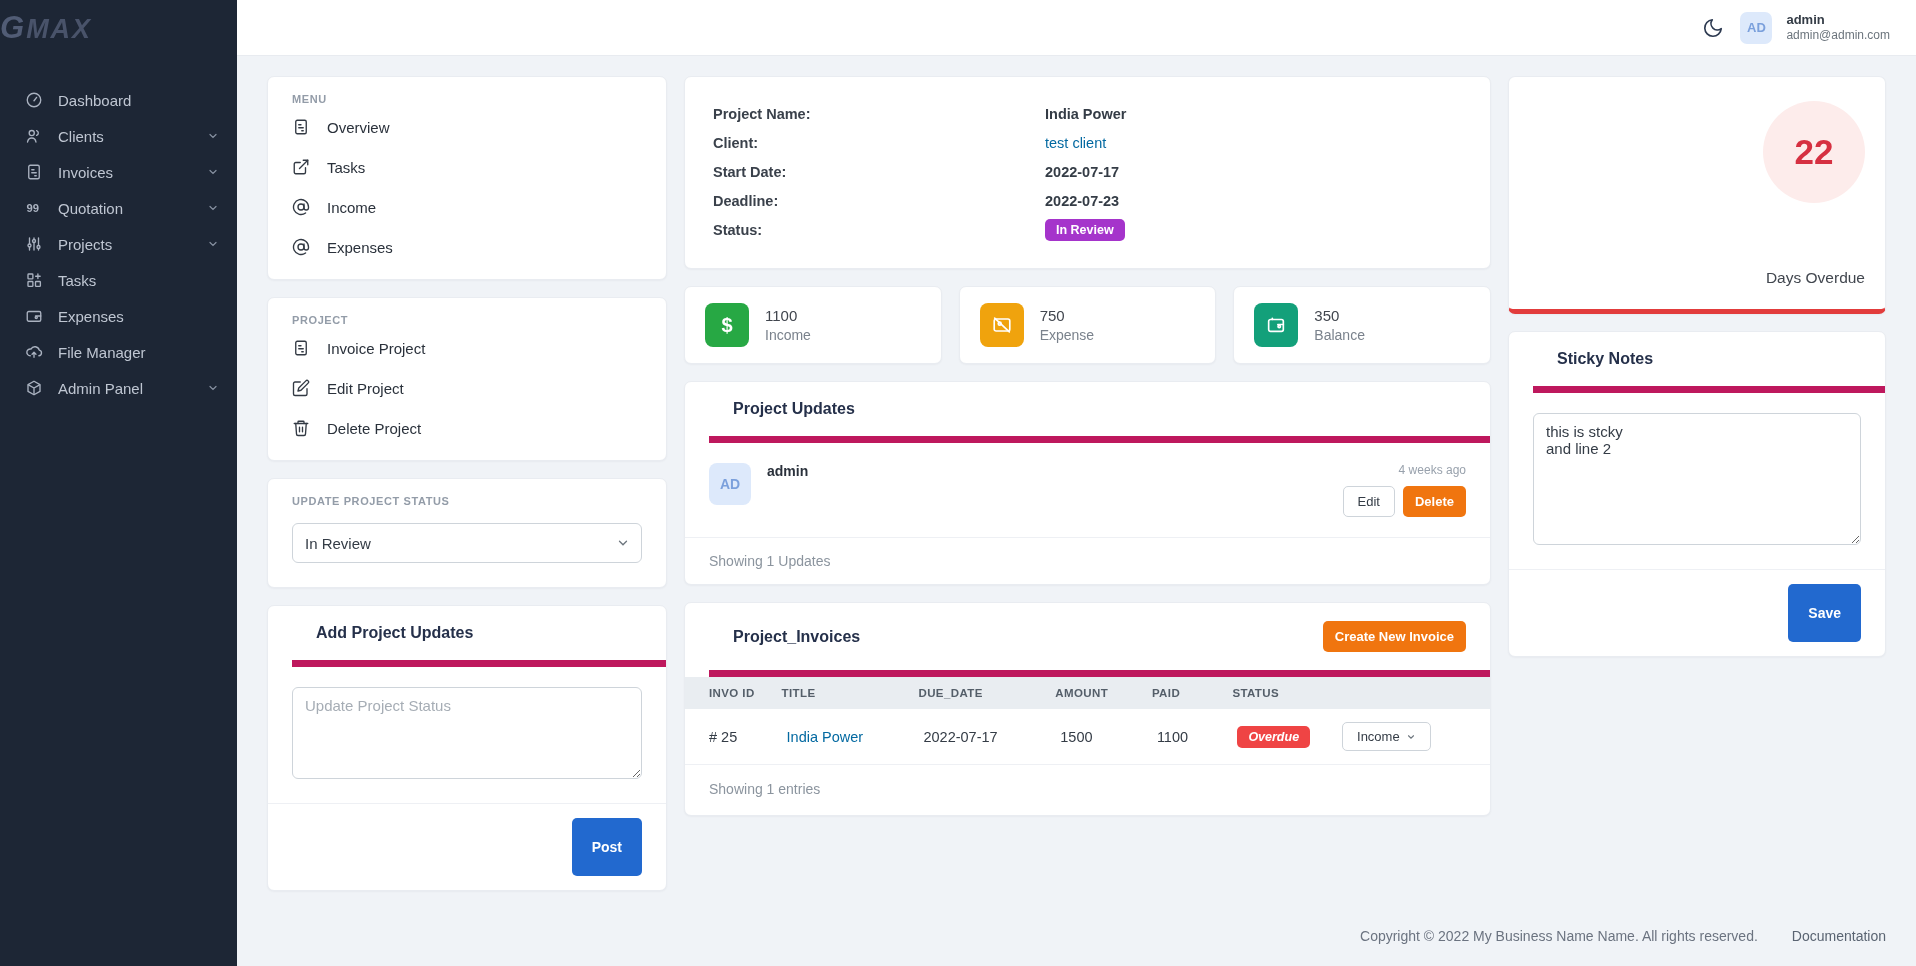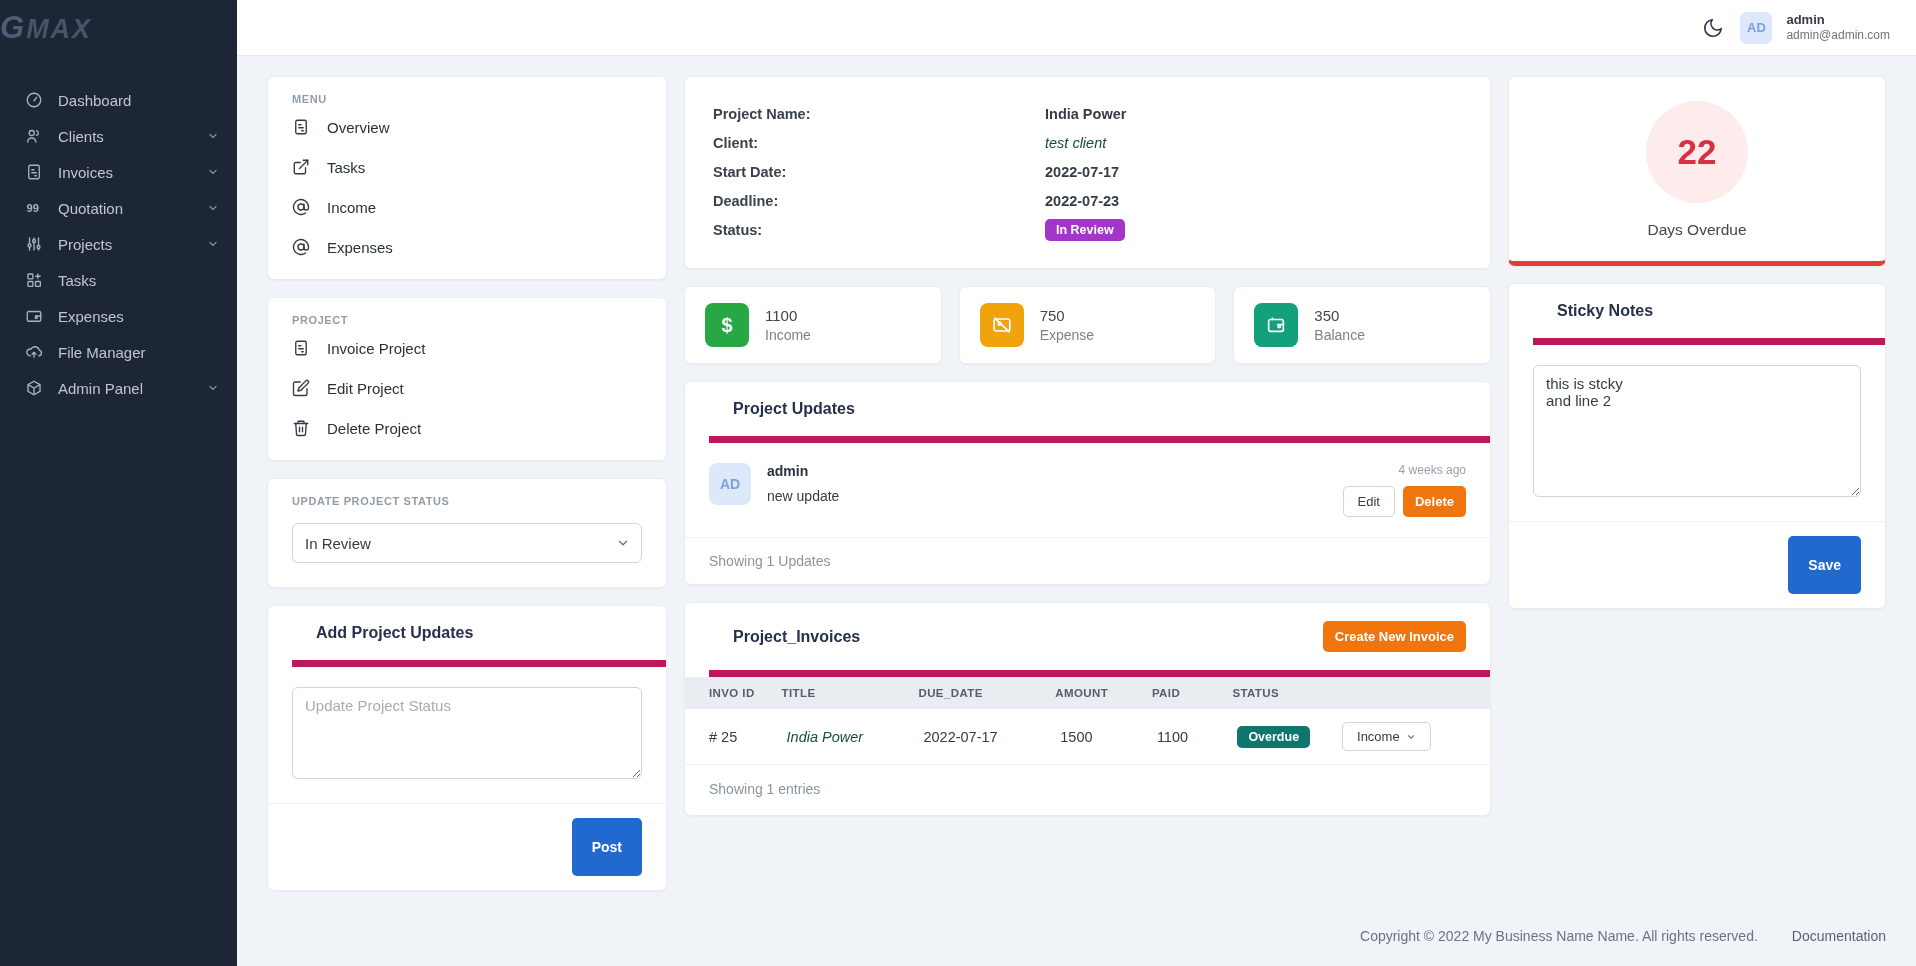--- a/index.html
+++ b/index.html
@@ -57,24 +57,24 @@
   .btn { border:none; border-radius:5px; cursor:pointer; font-family:"Liberation Sans",sans-serif; }
   .btn-primary { background:#2269cf; color:#fff; font-weight:700; font-size:14px; padding:21px 20px; }
   .btn-orange { background:#f0750f; color:#fff; font-weight:700; font-size:13px; padding:8px 12px; }
   .btn-outline { background:#fff; color:#343c46; border:1px solid #ced4da; font-size:13px; padding:6px 14px; }
   .right-align { display:flex; justify-content:flex-end; }
   
   .details-card { padding:22px 28px 24px 28px; }
   .detail-row { display:grid; grid-template-columns:332px 1fr; align-items:center; min-height:29px; }
   .detail-label { font-size:14.5px; font-weight:700; color:#3a414b; }
   .detail-value { font-size:14.5px; font-weight:700; color:#343c46; }
-  .link { color:#14532d; font-weight:400; cursor:pointer; text-decoration:none;font-style:italic; }
+  .link { color:#0369a1; font-weight:400; cursor:pointer; text-decoration:none; }
   .badge { display:inline-block; padding:4px 11px; border-radius:5px; color:#fff; font-size:12.5px; font-weight:700; }
   .badge-purple { background:#a534cb; }
-  .badge-red { background:#0f766e; }
+  .badge-red { background:#ef4444;font-style:italic; }
   
   .stats-row { display:flex; gap:17px; }
   .stat-card { flex:1; display:flex; align-items:center; gap:16px; padding:16px 20px; }
   .stat-icon { width:44px; height:44px; border-radius:8px; display:flex; align-items:center; justify-content:center; color:#fff; flex:none; }
   .si-green { background:#27a844; }
   .si-amber { background:#f0a30d; }
   .si-teal { background:#13a07a; }
   .stat-value { font-size:15px; color:#41464e; }
   .stat-label { font-size:14px; color:#7a828c; margin-top:3px; }
   .dollar { font-size:20px; font-weight:700; }
@@ -90,21 +90,21 @@
   .muted-note { font-size:14px; color:#8b949e; }
   
   .inv-table { width:100%; border-collapse:collapse; table-layout:fixed; }
   .inv-table thead th { background:#e9edf1; color:#545e69; font-size:11.5px; font-weight:700; text-align:left; letter-spacing:.4px; padding:10px 0 10px 0; }
   .inv-table th:first-child, .inv-table td:first-child { padding-left:24px; }
   .inv-table tbody td { padding:13px 5px; font-size:14.5px; color:#343c46; border-bottom:1px solid #eef0f4; }
   .inv-footer { padding:15px 24px 17px 24px; }
   .actions-btn { display:inline-flex; align-items:center; gap:6px; }
   .actions-btn .achev { width:10px; height:10px; color:#6c757d; }
   
-  .overdue-card { border-bottom:5px solid #e23c3c; border-bottom-left-radius:7px; border-bottom-right-radius:7px; padding:24px 20px 22px 20px; display:flex; flex-direction:column; align-items:center; }
+  .overdue-card { border-bottom:5px solid #e23c3c; border-bottom-left-radius:7px; border-bottom-right-radius:7px; padding:24px 20px 22px 20px; display:flex; flex-direction:column; align-items:flex-end;gap:48px; }
   .overdue-circle { width:102px; height:102px; border-radius:50%; background:#fdeceb; display:flex; align-items:center; justify-content:center; }
   .overdue-value { font-size:35px; font-weight:700; color:#d63041; }
   .overdue-label { margin-top:18px; font-size:15.5px; color:#41464e; }
   
   .page-footer { margin-top:auto; padding:18px 30px 22px 30px; display:flex; justify-content:flex-end; gap:34px; align-items:center; }
   .copyright { font-size:14px; color:#6b7380; }
   .doc-link { font-size:14px; color:#5a6472; cursor:pointer; text-decoration:none; }
 </style>
 </head>
 <body>
@@ -420,21 +420,20 @@
           </span>
         </div>
       </div>
 
       <div class="card">
         <div class="card-header">Project Updates</div>
         <div class="update-row">
           <span class="update-avatar">AD</span>
           <div class="update-main">
             <div class="update-author">admin</div>
-            <div class="update-text">new update</div>
           </div>
           <div class="update-side">
             <span class="update-time">4 weeks ago</span>
             <span class="update-actions">
               <button class="btn btn-outline">Edit</button>
               <button class="btn btn-orange">Delete</button>
             </span>
           </div>
         </div>
         <div class="card-footer">

